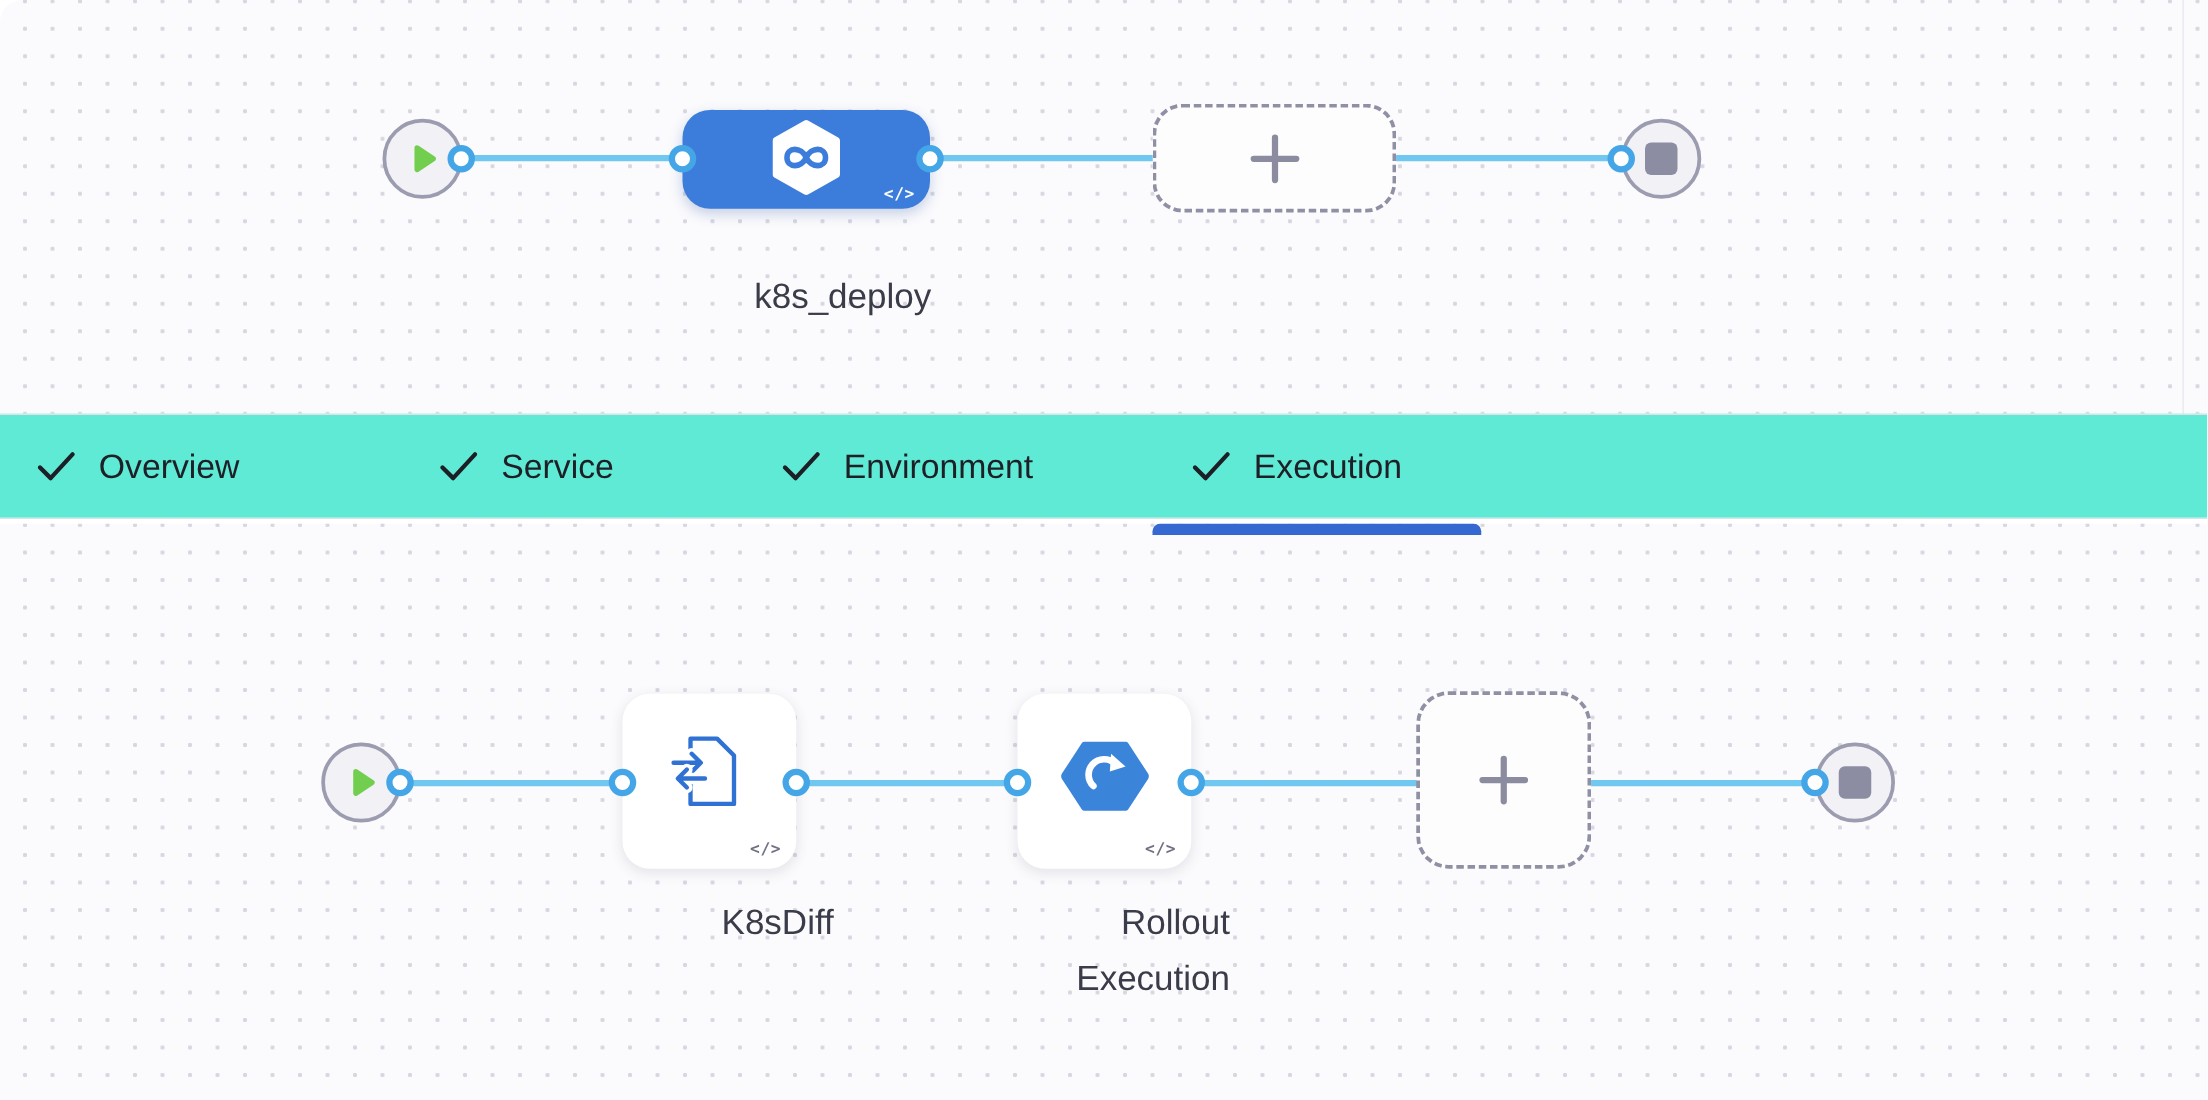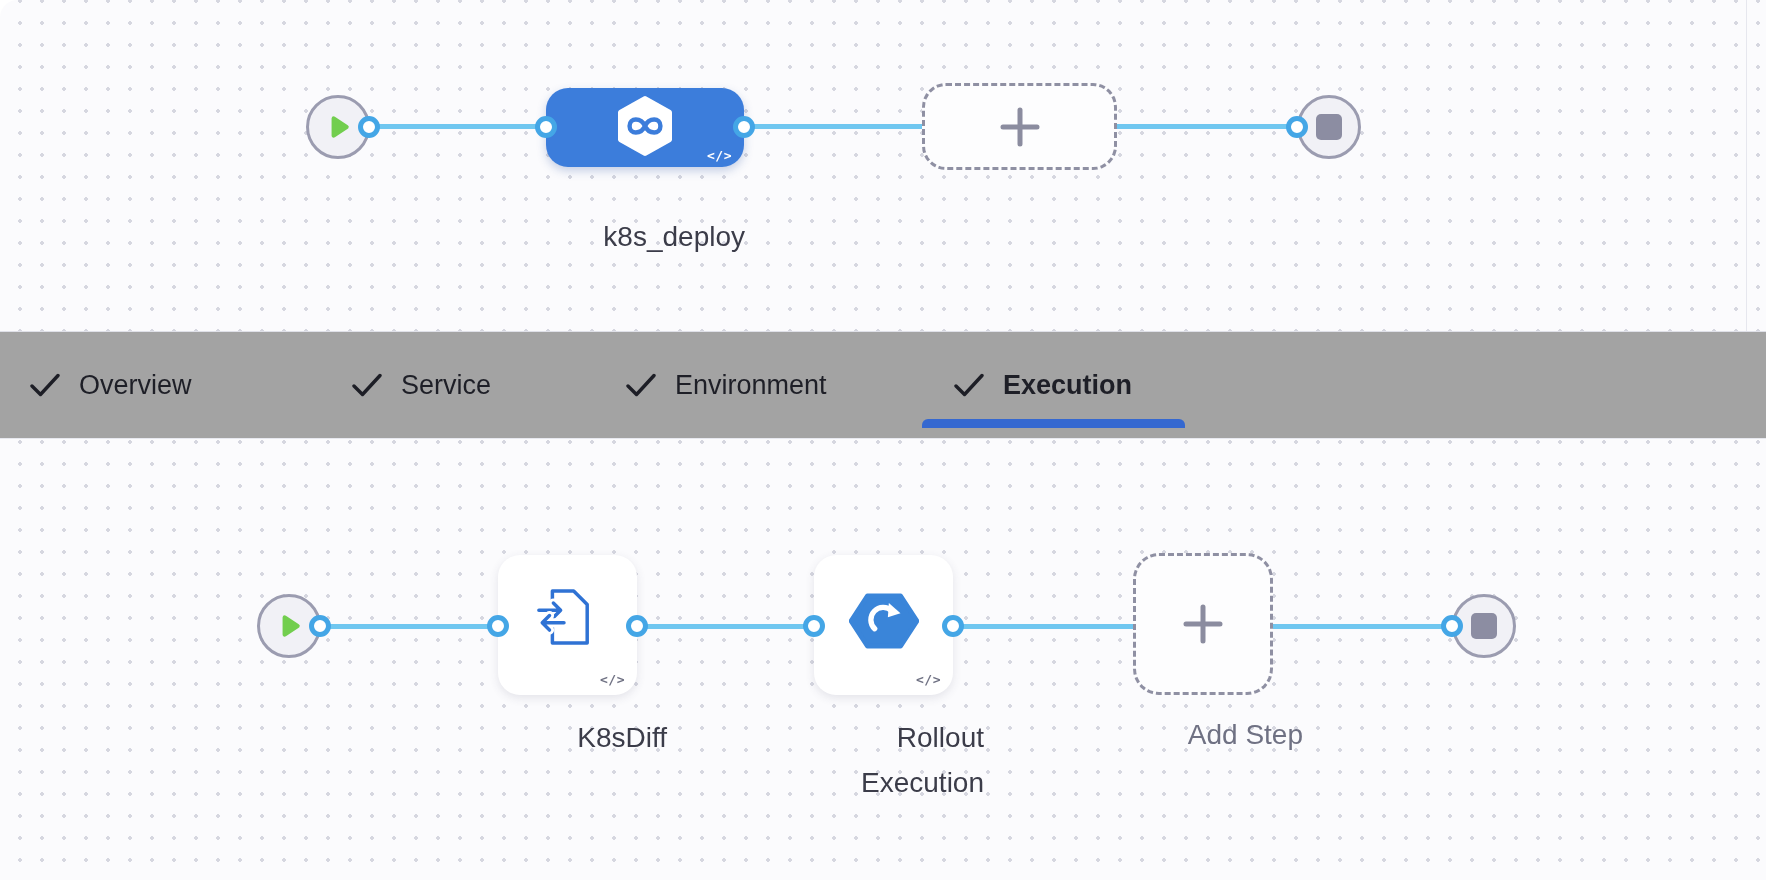--- a/index.html
+++ b/index.html
@@ -52,30 +52,30 @@
   .code-badge.white{color:#fff;}
   .code-badge.gray{color:#6f7183;bottom:8px;}
 
   .flow-label{
     position:absolute;width:200px;text-align:right;font-size:28px;line-height:45px;
     color:#3b3c49;z-index:3;
   }
   .flow-label.gray{color:#6f7183;}
 
   .tabbar{
-    position:absolute;left:0;top:331px;width:100%;height:108px;background:#a3a3a3;
+    position:absolute;left:0;top:331px;width:100%;height:84px;background:#5eead4;
     box-sizing:border-box;border-top:1px solid #dfe0e8;border-bottom:1px solid #e7e8ef;
     z-index:5;
   }
   .tab-item{
     position:absolute;top:0;height:100%;display:flex;align-items:center;gap:19px;
     cursor:pointer;
   }
   .tab-label{font-size:27px;color:#1e1f27;white-space:nowrap;}
-  .tab-item.active .tab-label{font-weight:700;}
+  .tab-item.active .tab-label{font-weight:400;}
   .tab-underline{
     position:absolute;left:922px;top:87px;width:263px;height:9px;background:#3568d0;
     border-radius:6px 6px 0 0;
   }
   .icon-center{display:block;}
 </style>
 </head>
 <body>
 
 <div class="viewport">
@@ -189,16 +189,15 @@
       </svg>
     </div>
 
     <div class="port" style="left:1441px;top:196px;"></div>
     <div class="node-circle" style="left:1452px;top:175px;">
       <div class="stop-square"></div>
     </div>
 
     <div class="flow-label" style="left:467px;top:296px;">K8sDiff</div>
     <div class="flow-label" style="left:784px;top:296px;">Rollout Execution</div>
-    <div class="flow-label gray" style="left:1103px;top:293px;">Add Step</div>
   </div>
 
 </div>
 
 </body></html>

